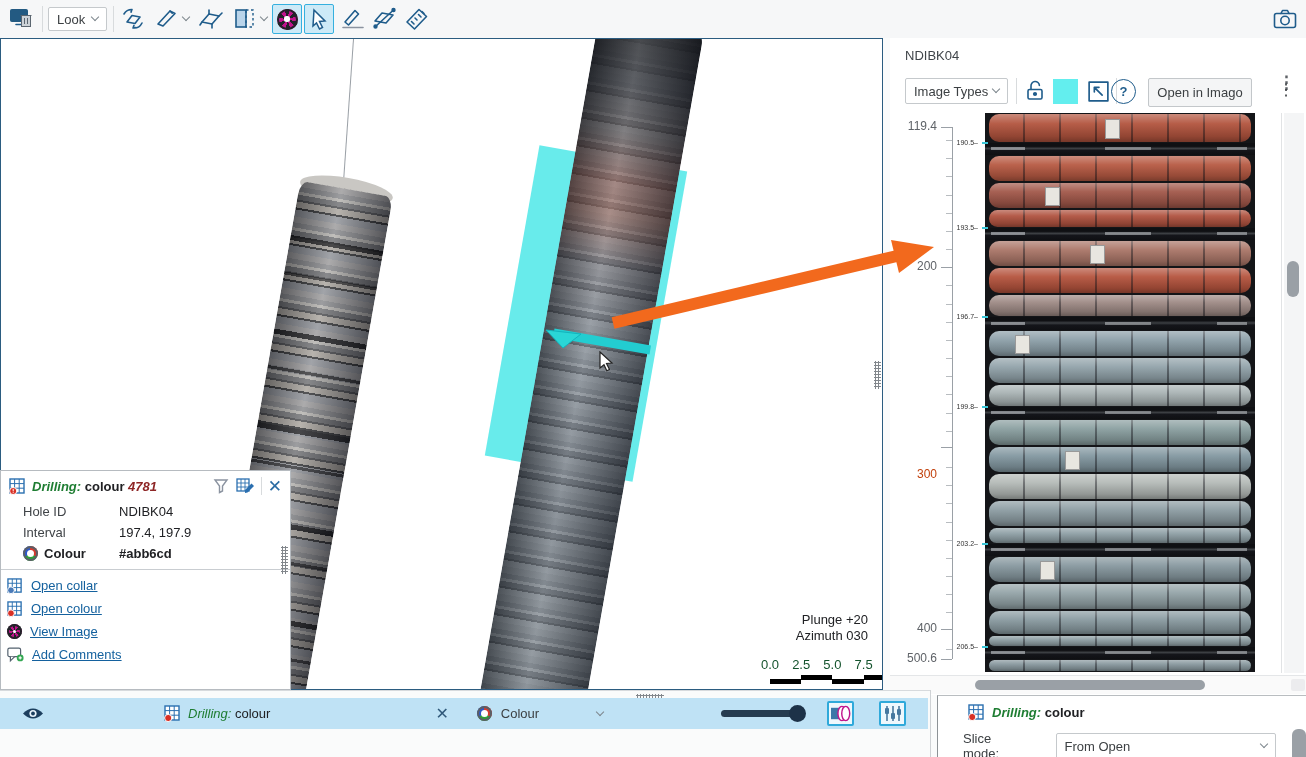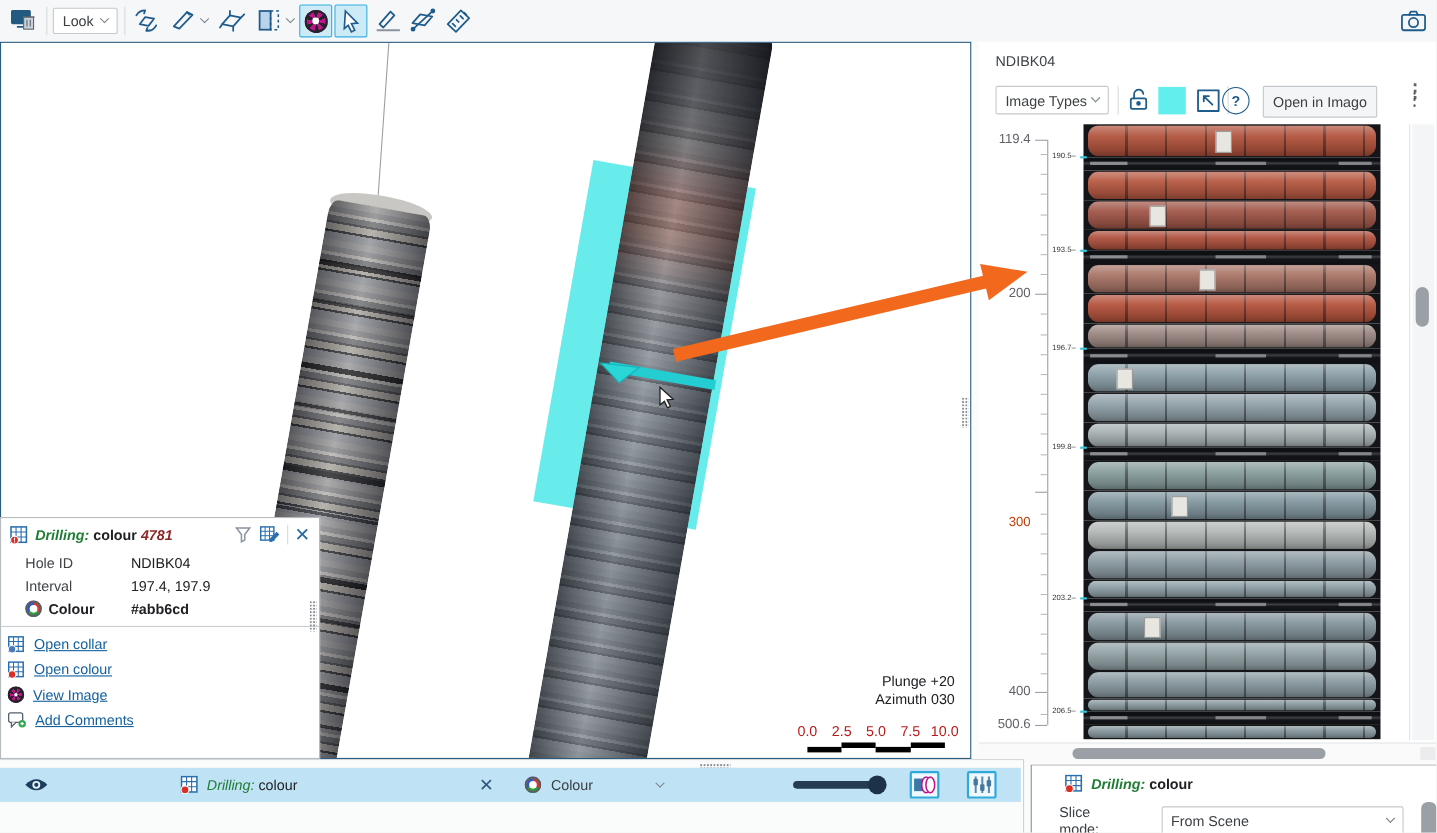--- a/index.html
+++ b/index.html
@@ -155,21 +155,21 @@
 
     <svg class="abs" style="left:598px;top:312px;z-index:30;" width="16" height="22">
       <path d="M1,1 L13,12 L7.5,12.5 L10.5,18.5 L7.8,19.8 L5,13.8 L1,17 Z" fill="#fff" stroke="#222" stroke-width="1.2"></path>
     </svg>
 
     <div class="abs" style="right:14px;top:573px;text-align:right;color:#202124;line-height:16px;">
       <div>Plunge +20</div>
       <div>Azimuth 030</div>
     </div>
 
-    <div class="abs" id="scalebar" style="left:700px;top:608px;width:180px;height:38px;color:#b91c1c;">
+    <div class="abs" id="scalebar" style="left:736px;top:608px;width:180px;height:38px;color:#14532d;">
         <div style="position: absolute; left: 17px; top: 10px; width: 32px; text-align: center; font-size: 13px;">0.0</div>
         <div style="position: absolute; left: 33px; top: 32px; width: 31.2px; height: 5px; background: rgb(0, 0, 0);"></div>
         <div style="position: absolute; left: 48.2px; top: 10px; width: 32px; text-align: center; font-size: 13px;">2.5</div>
         <div style="position: absolute; left: 64.2px; top: 28px; width: 31.2px; height: 5px; background: rgb(0, 0, 0);"></div>
         <div style="position: absolute; left: 79.4px; top: 10px; width: 32px; text-align: center; font-size: 13px;">5.0</div>
         <div style="position: absolute; left: 95.4px; top: 32px; width: 31.2px; height: 5px; background: rgb(0, 0, 0);"></div>
         <div style="position: absolute; left: 110.6px; top: 10px; width: 32px; text-align: center; font-size: 13px;">7.5</div>
         <div style="position: absolute; left: 126.6px; top: 28px; width: 31.2px; height: 5px; background: rgb(0, 0, 0);"></div>
         <div style="position: absolute; left: 141.8px; top: 10px; width: 32px; text-align: center; font-size: 13px;">10.0</div>
       </div>
@@ -488,20 +488,20 @@
         <rect x="1" y="1" width="14" height="14" fill="#fff" stroke="#2a6fb0" stroke-width="1.4"></rect>
         <path d="M1,5.6 h14 M1,10.2 h14 M5.6,1 v14 M10.2,1 v14" stroke="#2a6fb0" stroke-width="1"></path>
         <circle cx="4.2" cy="13" r="3.6" fill="#d93025" stroke="#fff"></circle>
       </svg>
       <span><span class="grp">Drilling:</span>
       <span style="color:#202124;">colour</span></span>
     </div>
     <div style="display:flex;align-items:center;padding:8px 0 0 25px;">
       <span>Slice mode:</span>
       <div class="dropbox" style="margin-left:26px;width:225px;height:26px;">
-        <span>From Scene</span>
+        <span>From Open</span>
         <span class="chev small"></span>
       </div>
       <div class="scroll-thumb" style="margin-left:16px;width:14px;height:34px;"></div>
     </div>
   </div>
 
 </div>
 
 </body></html>

